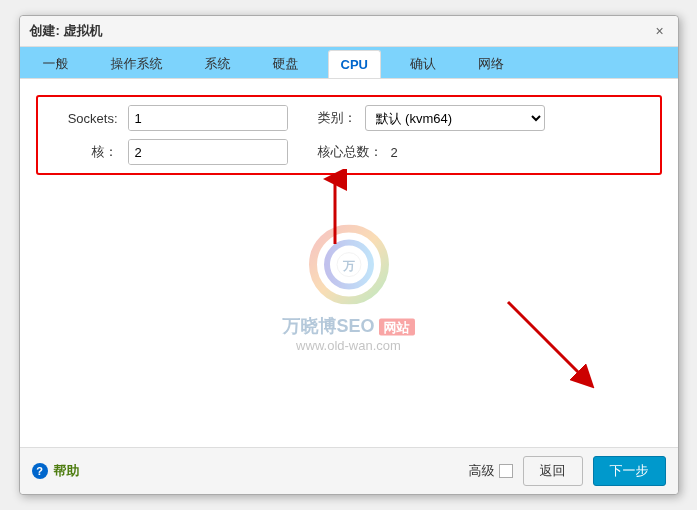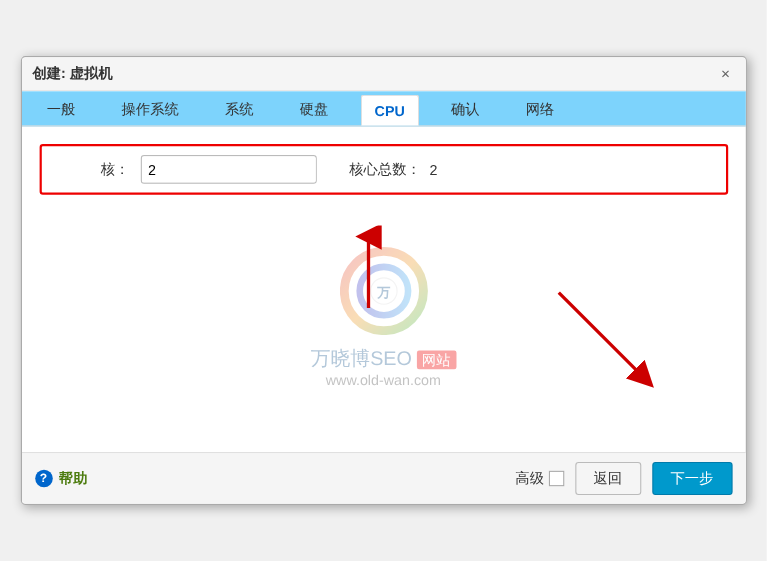--- a/index.html
+++ b/index.html
@@ -9,21 +9,21 @@
       background: #f0f0f0;
       display: flex;
       align-items: center;
       justify-content: center;
       width: 697px;
       height: 510px;
       overflow: hidden;
     }
     .dialog {
       width: 660px;
-      height: 408px;
+      height: 480px;
       background: #fff;
       border: 1px solid #aaa;
       border-radius: 4px;
       box-shadow: 2px 2px 10px rgba(0,0,0,0.3);
       display: flex;
       flex-direction: column;
       position: relative;
     }
     .title-bar {
       display: flex;
@@ -176,21 +176,21 @@
       pointer-events: none;
       user-select: none;
     }
     .watermark-logo {
       width: 80px;
       height: 80px;
       margin: 0 auto 6px;
     }
     .watermark-text {
       font-size: 18px;
-      font-weight: normal;
+      font-weight: bold;
       color: #2a6496;
     }
     .watermark-url {
       font-size: 13px;
       color: #555;
     }
 
     
     .arrow-svg {
       position: absolute;
@@ -286,20 +286,35 @@
     <div class="tab">硬盘</div>
     <div class="tab active">CPU</div>
     <div class="tab">确认</div>
     <div class="tab">网络</div>
   </div>
 
   <div class="content">
 
     <div class="form-section">
 
+      <div class="form-row">
+        <span class="form-label">Sockets:</span>
+        <div class="spin-input">
+          <input type="text" value="1" style="">
+
+        </div>
+        <div class="field-pair">
+          <span class="field-pair-label">类别：</span>
+          <div class="select-wrap">
+            <select>
+              <option>默认 (kvm64)</option>
+            </select>
+          </div>
+        </div>
+      </div>
 
       <div class="form-row">
         <span class="form-label">核：</span>
         <div class="spin-input">
           <input type="text" value="2" style="">
 
         </div>
         <div class="field-pair">
           <span class="field-pair-label">核心总数：</span>
           <span class="field-pair-value">2</span>

